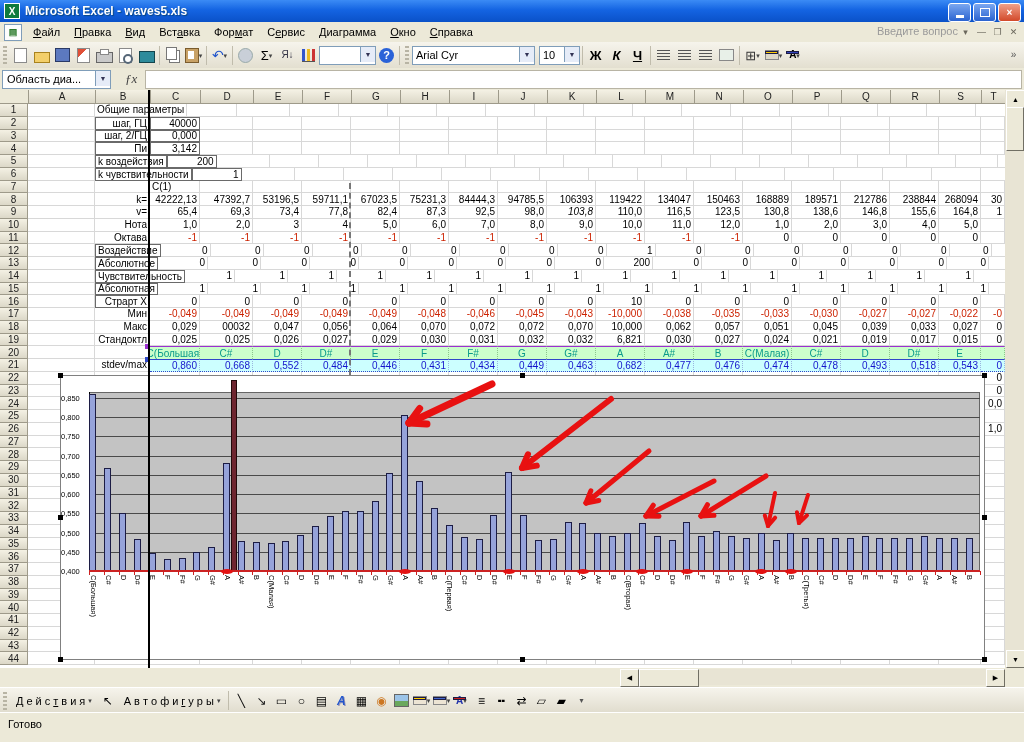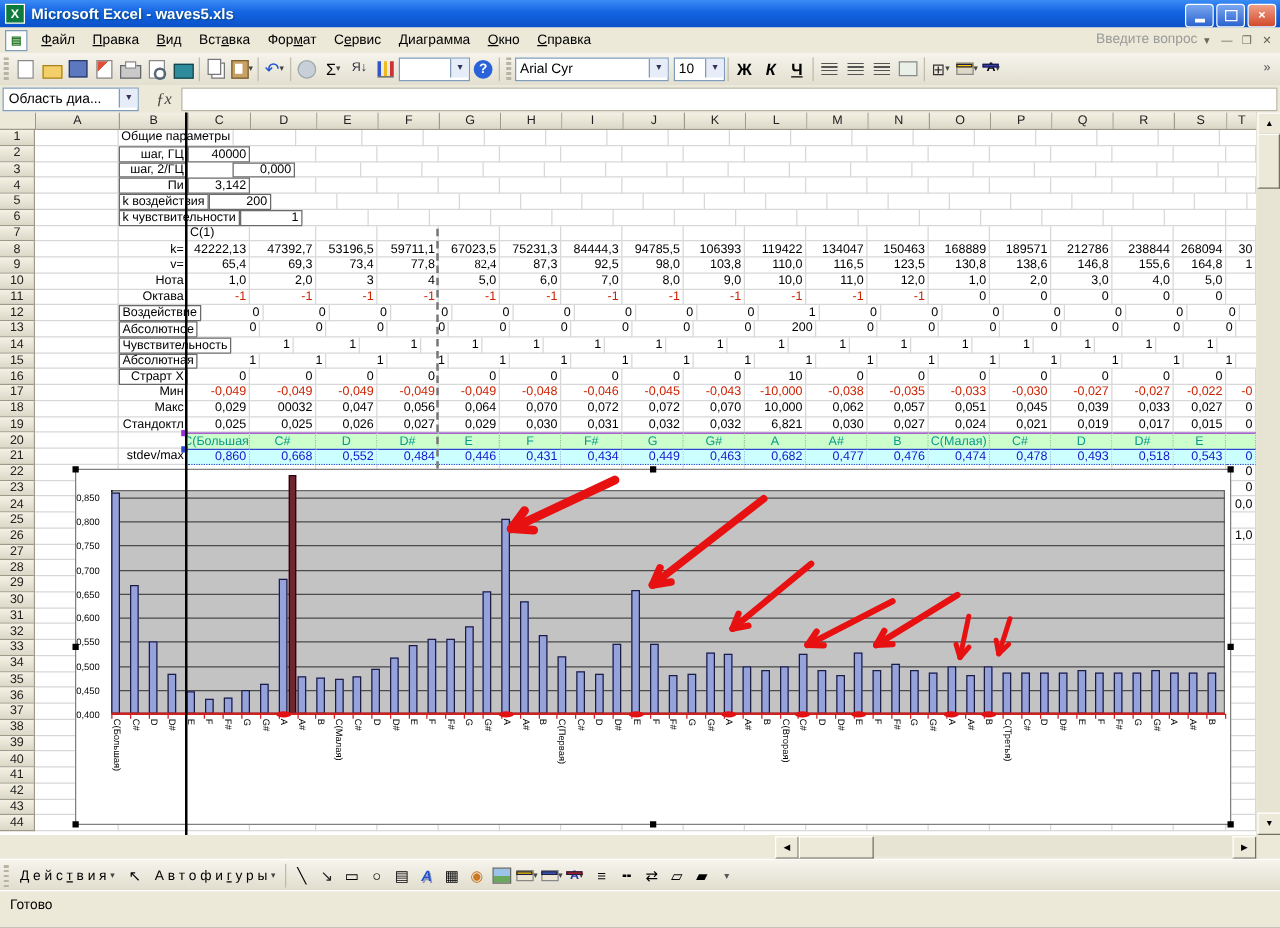--- a/index.html
+++ b/index.html
@@ -365,21 +365,21 @@
         <div class="gc" style="flex: 0 0 49px;"></div>
         <div class="gc" style="flex: 0 0 49px;"></div>
         <div class="gc" style="flex: 0 0 49px;"></div>
         <div class="gc" style="flex: 0 0 42px;"></div>
         <div class="gc" style="flex: 0 0 24px;"></div>
       </div>
       <div class="grow">
         <div class="rh">3</div>
         <div class="gc" style="flex: 0 0 67px;"></div>
         <div class="gc bl bx" style="flex: 0 0 55px;">шаг, 2/ГЦ</div>
-        <div class="gc bx" style="flex: 0 0 50px; margin-left: 36px;">0,000</div>
+        <div class="gc bx" style="flex: 0 0 50px;">0,000</div>
         <div class="gc" style="flex: 0 0 53px;"></div>
         <div class="gc" style="flex: 0 0 49px;"></div>
         <div class="gc" style="flex: 0 0 49px;"></div>
         <div class="gc" style="flex: 0 0 49px;"></div>
         <div class="gc" style="flex: 0 0 49px;"></div>
         <div class="gc" style="flex: 0 0 49px;"></div>
         <div class="gc" style="flex: 0 0 49px;"></div>
         <div class="gc" style="flex: 0 0 49px;"></div>
         <div class="gc" style="flex: 0 0 49px;"></div>
         <div class="gc" style="flex: 0 0 49px;"></div>
@@ -506,25 +506,25 @@
         <div class="gc" style="flex: 0 0 24px;">30</div>
       </div>
       <div class="grow">
         <div class="rh">9</div>
         <div class="gc" style="flex: 0 0 67px;"></div>
         <div class="gc bl" style="flex: 0 0 55px;">v=</div>
         <div class="gc" style="flex: 0 0 50px;">65,4</div>
         <div class="gc" style="flex: 0 0 53px;">69,3</div>
         <div class="gc" style="flex: 0 0 49px;">73,4</div>
         <div class="gc" style="flex: 0 0 49px;">77,8</div>
-        <div class="gc" style="flex: 0 0 49px; font-family: Liberation Serif, serif;">82,4</div>
+        <div class="gc" style="flex: 0 0 49px;">82,4</div>
         <div class="gc" style="flex: 0 0 49px;">87,3</div>
         <div class="gc" style="flex: 0 0 49px;">92,5</div>
         <div class="gc" style="flex: 0 0 49px;">98,0</div>
-        <div class="gc" style="flex: 0 0 49px;">103,8</div>
+        <div class="gc" style="flex: 0 0 49px; font-style: italic;">103,8</div>
         <div class="gc" style="flex: 0 0 49px;">110,0</div>
         <div class="gc" style="flex: 0 0 49px;">116,5</div>
         <div class="gc" style="flex: 0 0 49px;">123,5</div>
         <div class="gc" style="flex: 0 0 49px;">130,8</div>
         <div class="gc" style="flex: 0 0 49px;">138,6</div>
         <div class="gc" style="flex: 0 0 49px;">146,8</div>
         <div class="gc" style="flex: 0 0 49px;">155,6</div>
         <div class="gc" style="flex: 0 0 42px;">164,8</div>
         <div class="gc" style="flex: 0 0 24px;">1</div>
       </div>

